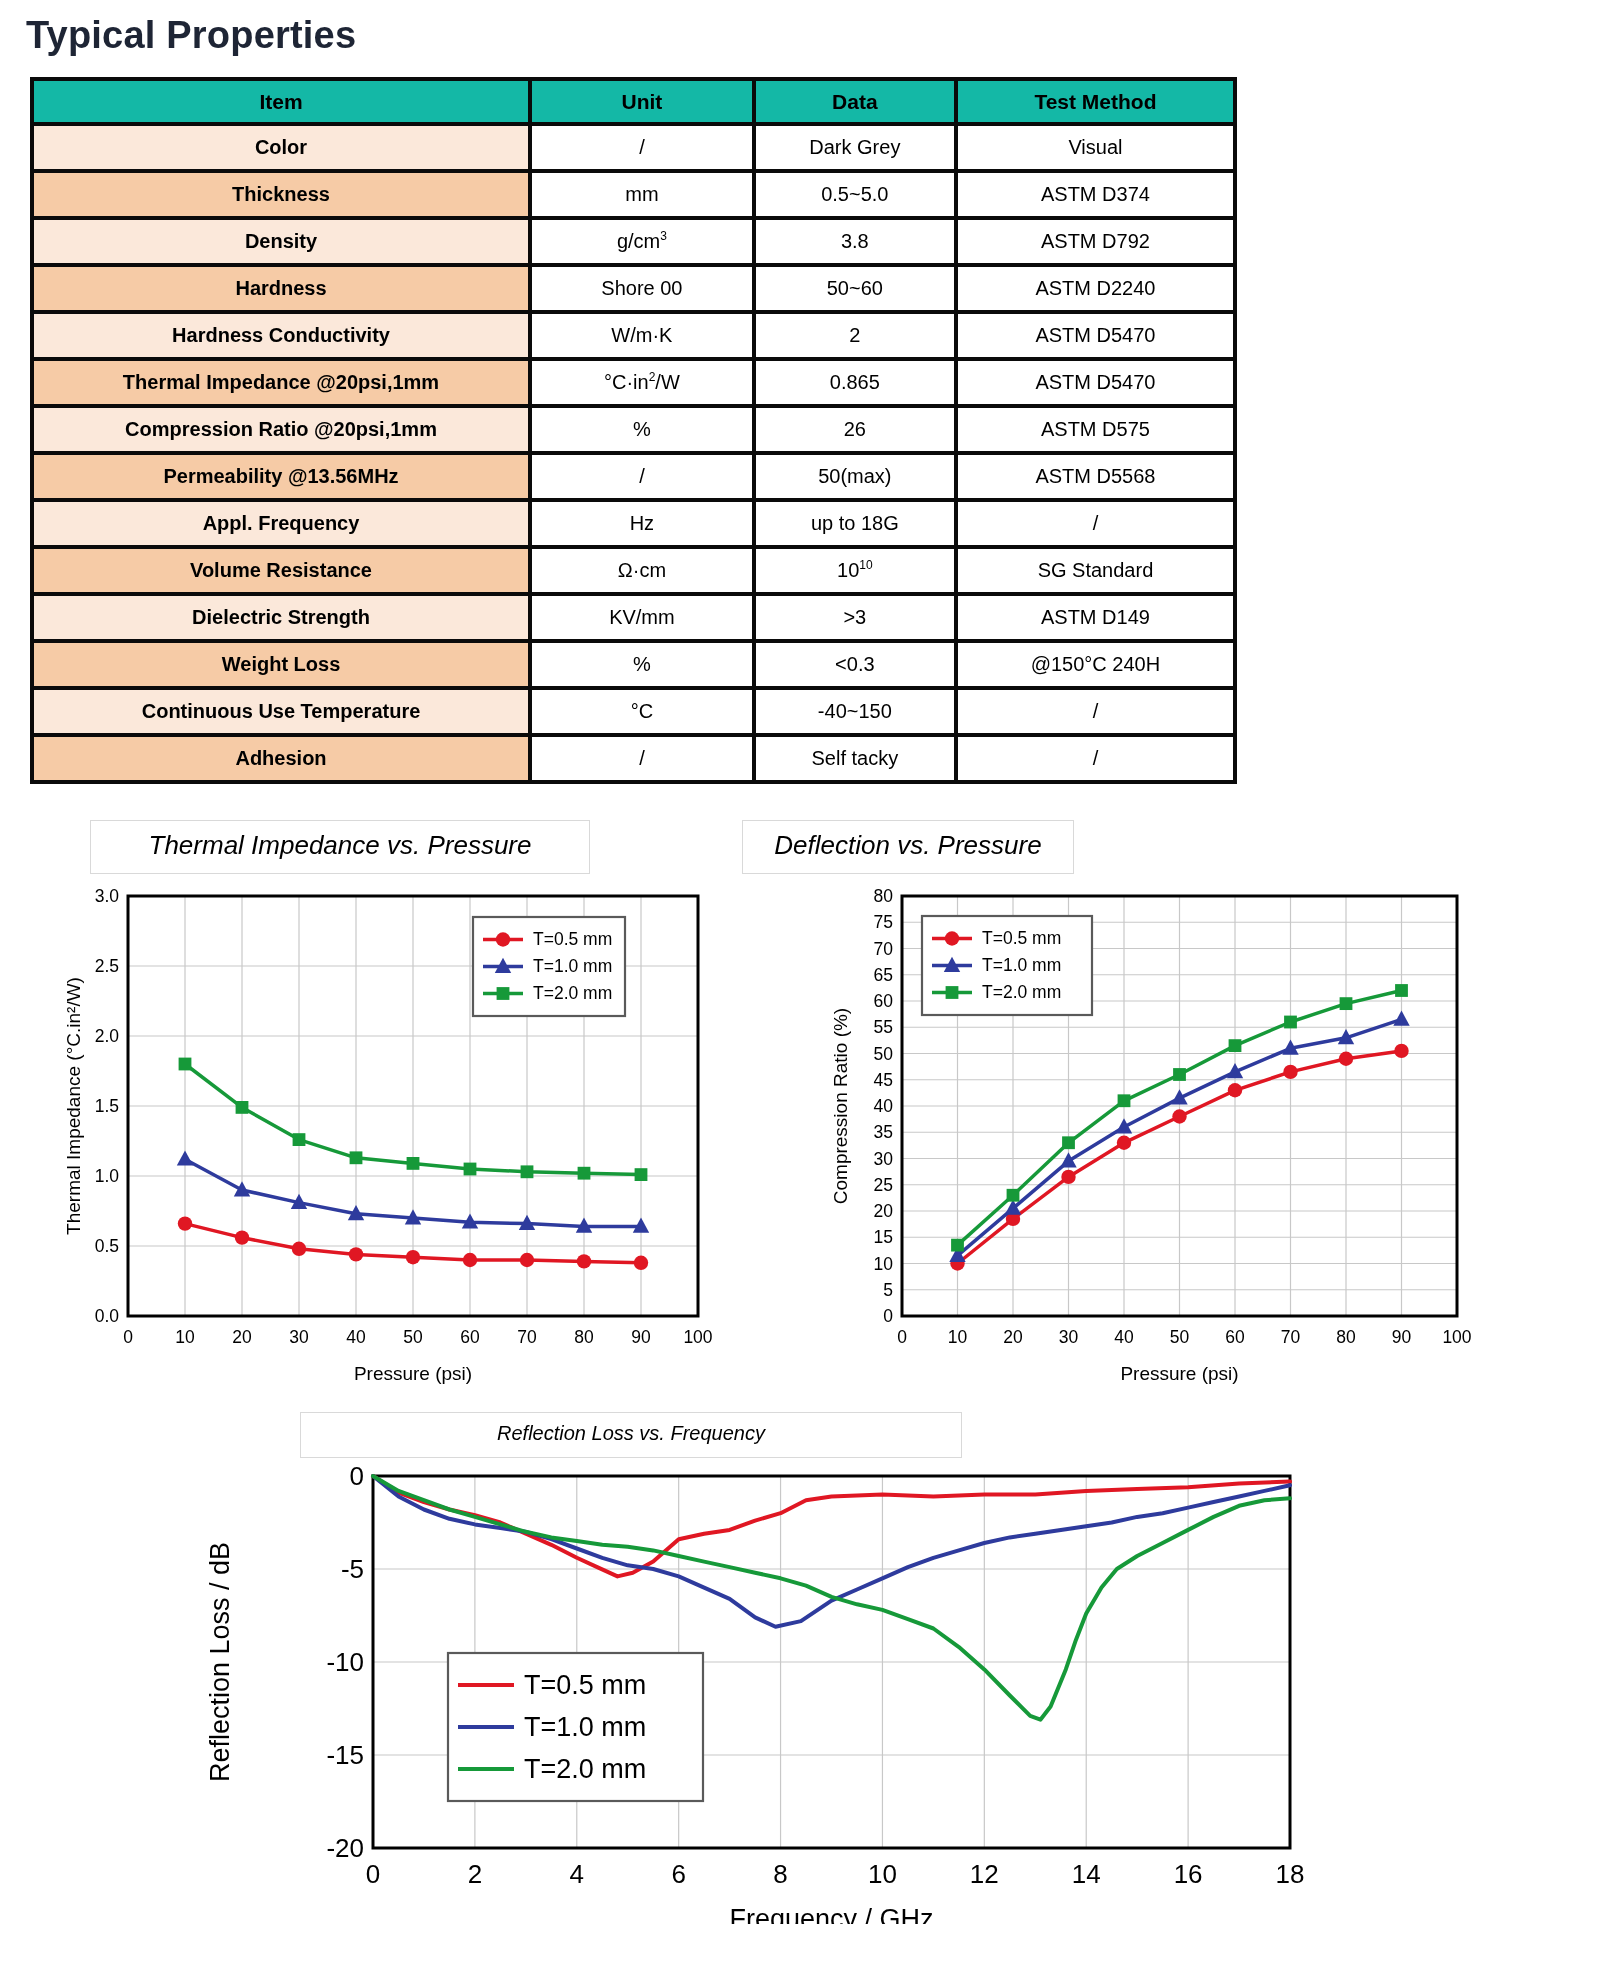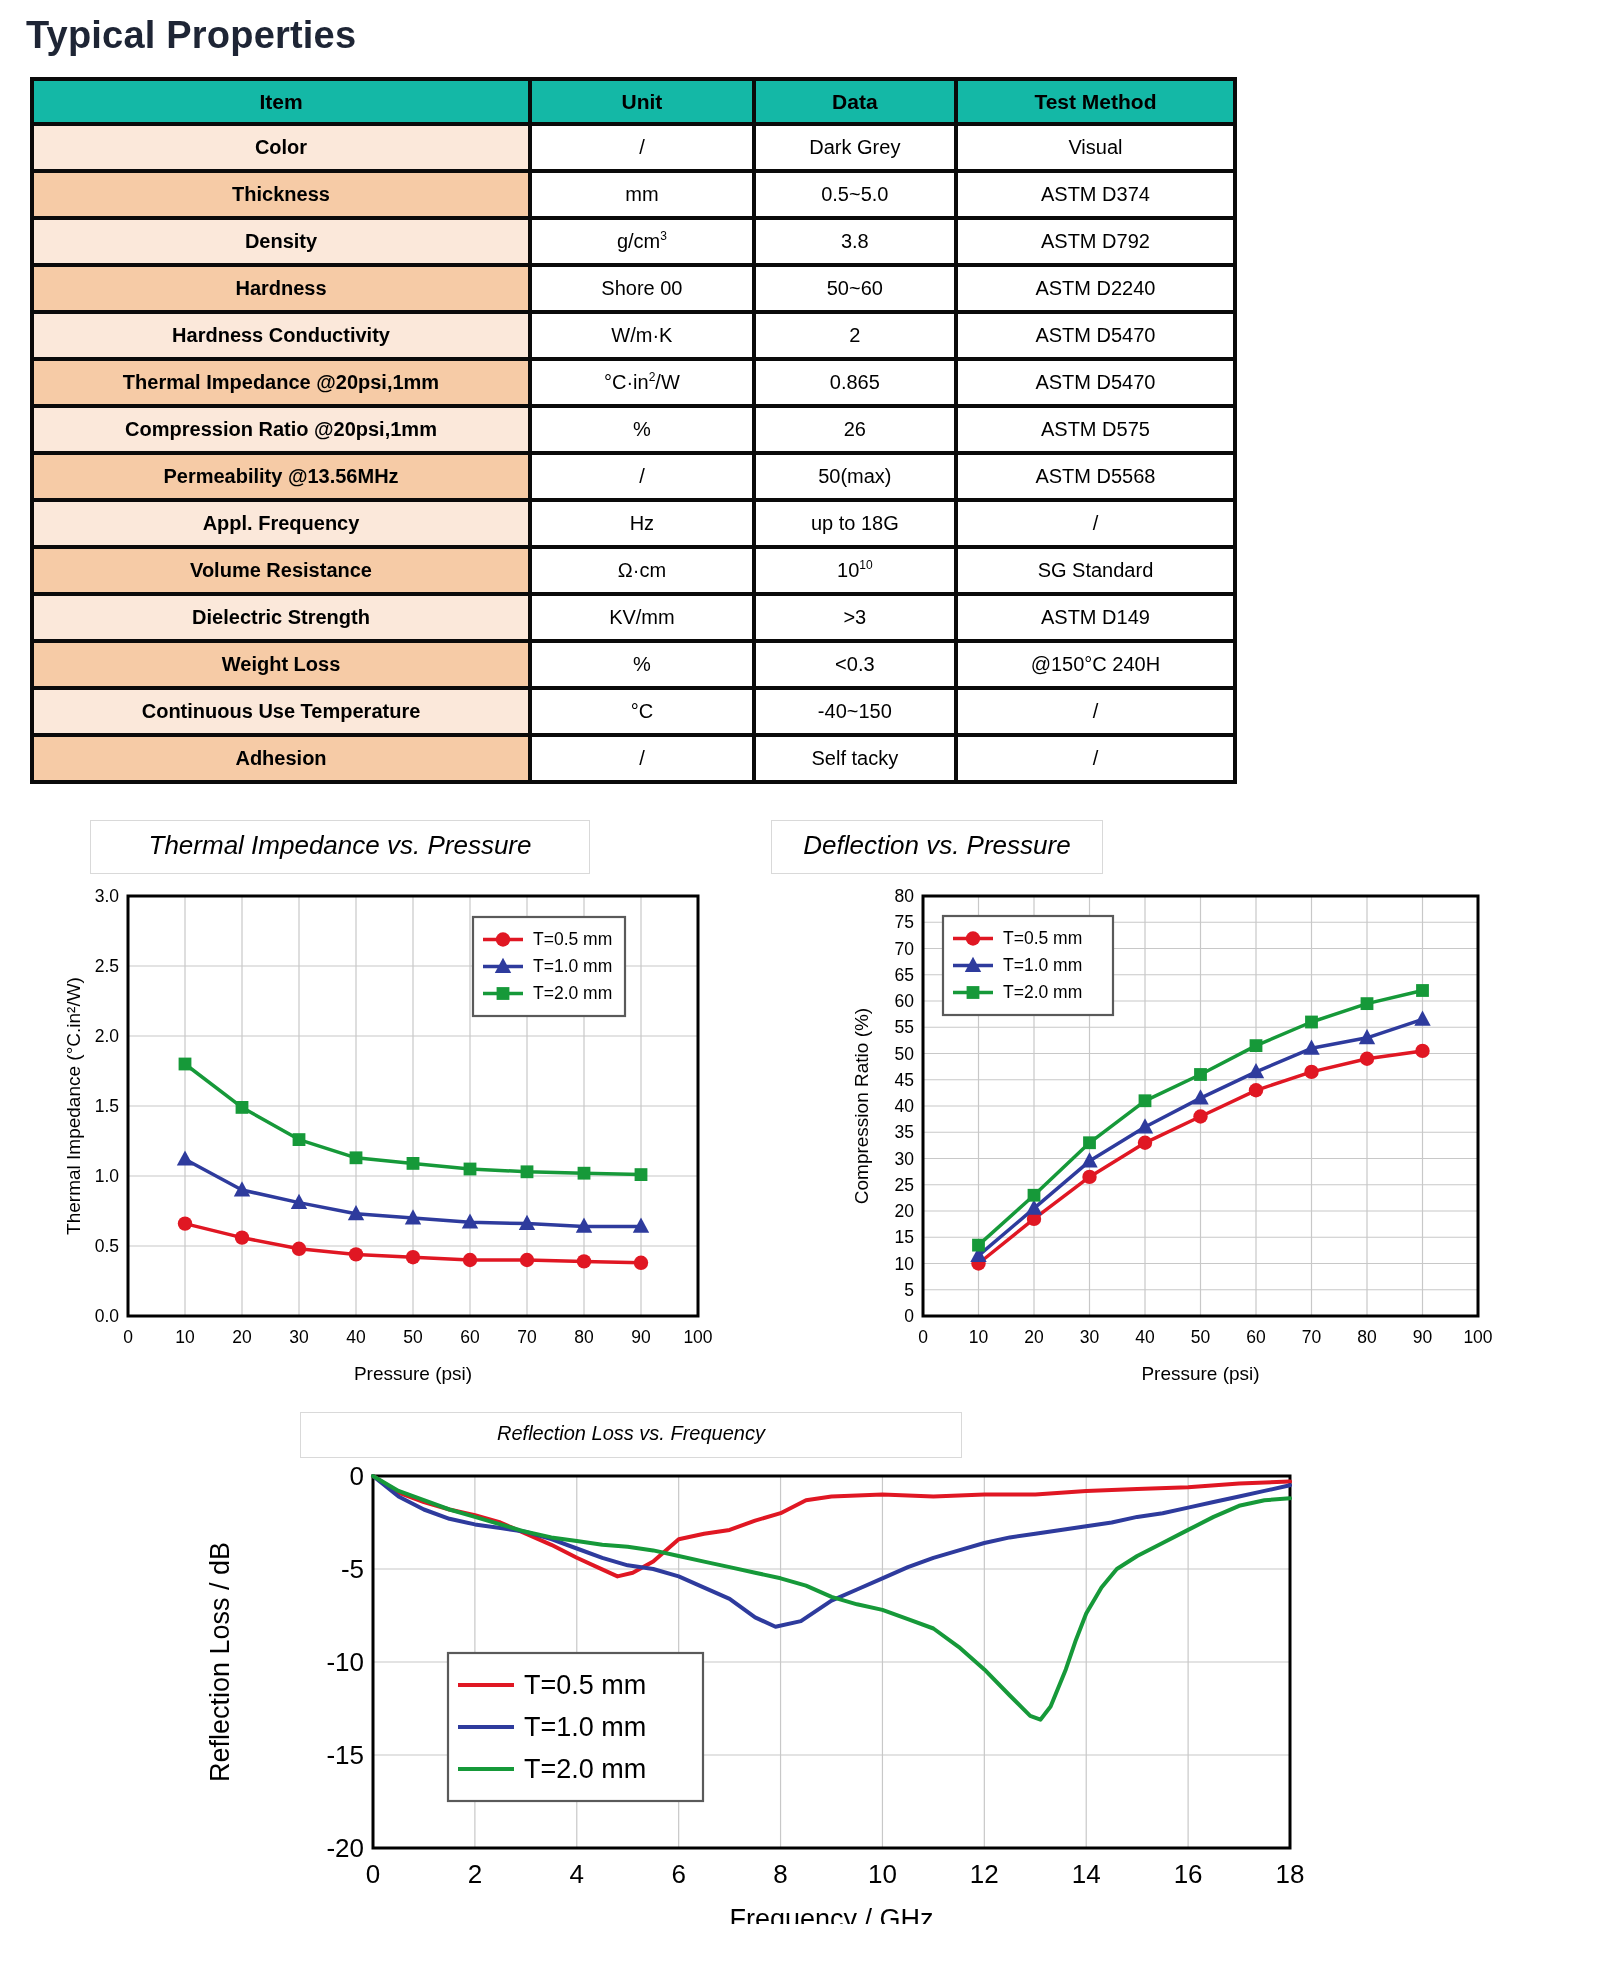--- a/index.html
+++ b/index.html
@@ -10,28 +10,28 @@
 
   table.props{border-collapse:collapse;margin-left:30px;width:1207px;table-layout:fixed;}
   table.props th,table.props td{border:4px solid #0a0a0a;text-align:center;padding:0;}
   table.props th{background:#14b8a6;font-weight:bold;font-size:21px;height:41px;}
   table.props td{font-size:20px;height:43px;background:#fff;}
   table.props td.item{font-weight:bold;}
   table.props tbody tr:nth-child(odd) td.item{background:#fbe8da;}
   table.props tbody tr:nth-child(even) td.item{background:#f6cba6;}
   sup{font-size:60%;vertical-align:super;line-height:0;}
 
-  .charts-row{display:flex;margin:36px 0 0 60px;gap:48px;}
+  .charts-row{display:flex;margin:36px 0 0 60px;gap:27px;}
   .chart-block{background:#fff;}
   .chart-title-box{border:1px solid #d9d9d9;background:#fff;text-align:center;
     font-style:italic;font-size:26px;padding:9px 0 12px;margin-bottom:8px;}
   .cb1{width:655px;}
   .cb1 .chart-title-box{width:498px;margin-left:30px;}
   .cb2{width:730px;}
-  .cb2 .chart-title-box{width:330px;margin-left:8px;}
+  .cb2 .chart-title-box{width:330px;margin-left:0;}
   .cb2 svg{margin-left:85px;}
   .cb3{width:1113px;margin:10px 0 0 195px;}
   .cb3 .chart-title-box{width:660px;margin-left:105px;font-size:20px;}
   svg{display:block;}
   svg text{font-family:"Liberation Sans",sans-serif;fill:#000;}
 </style>
 </head>
 <body>
 
 <div class="page">

